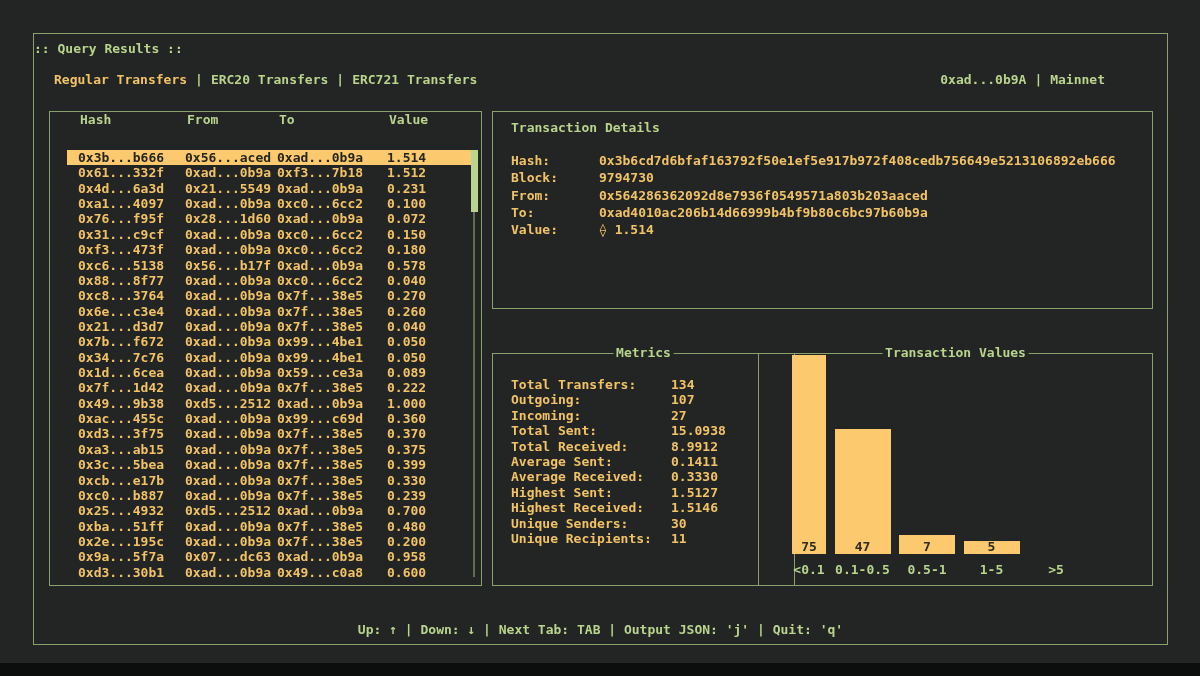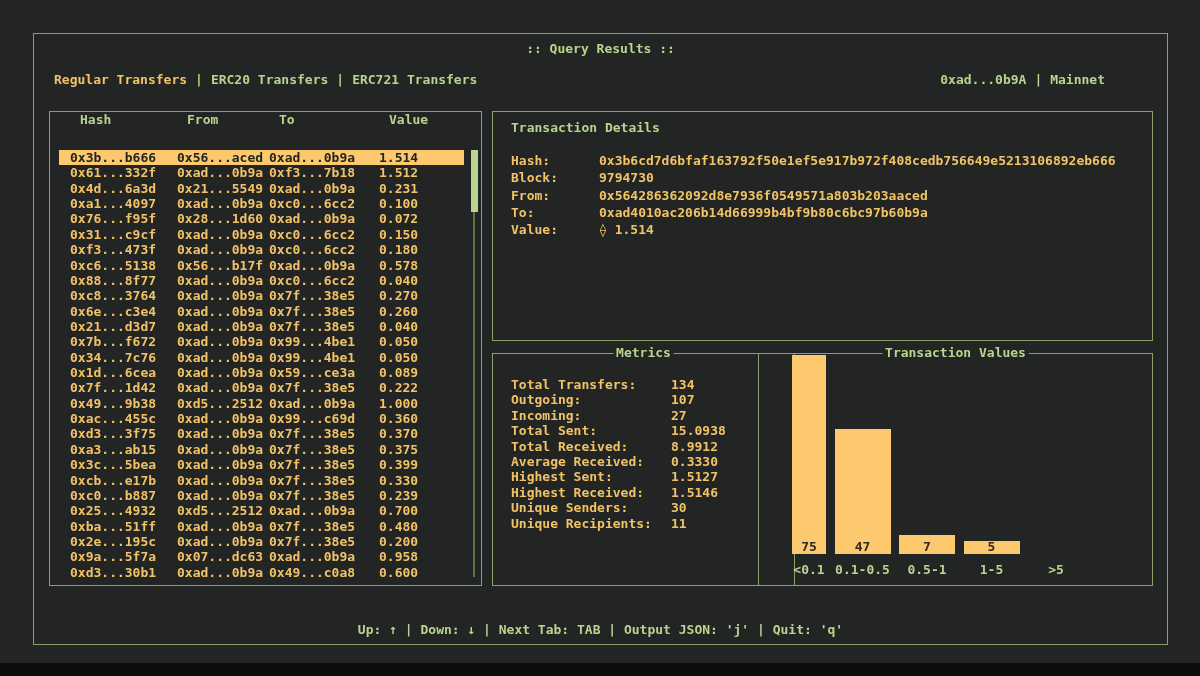--- a/index.html
+++ b/index.html
@@ -10,46 +10,46 @@
   *{box-sizing:border-box;margin:0;padding:0;}
   html,body{width:1200px;height:676px;}
   body{
     background:var(--bg);
     font-family:"DejaVu Sans Mono","Liberation Mono",monospace;
     font-size:13px;font-weight:bold;color:var(--orange);
     position:relative;overflow:hidden;
   }
   .screen-edge{position:absolute;left:0;bottom:0;width:100%;height:13px;background:var(--edge);}
   .outer-box{position:absolute;left:33px;top:33px;width:1135px;height:612px;border:1px solid var(--border);}
-  .app-title{position:absolute;top:7px;left:0;width:100%;text-align:center;color:var(--green);}
+  .app-title{position:absolute;top:7px;left:0;width:100%;color:var(--green);}
   .tabbar{position:absolute;top:38px;left:20px;height:16px;line-height:16px;white-space:pre;}
   .tab{cursor:default;}
   .tab.active{color:var(--orange);}
   .tab.inactive{color:var(--green);}
   .tab-sep{color:var(--green);padding:0 8px;}
   .wallet-line{position:absolute;top:38px;right:62px;height:16px;line-height:16px;color:var(--green);white-space:pre;}
   .wallet-sep{padding:0 8px;}
 
   .panel{position:absolute;border:1px solid var(--border);}
   .panel-embedded-title{position:absolute;top:-9px;left:50%;transform:translateX(-50%);
     background:var(--bg);padding:0 3px;color:var(--green);white-space:nowrap;}
 
   
   .table-panel{left:15px;top:77px;width:433px;height:475px;}
   .thead{margin-left:9px;padding-left:21px;display:grid;
     grid-template-columns:107px 92px 110px 1fr;color:var(--green);height:16px;line-height:16px;}
   .rows{position:absolute;top:38px;left:0;width:100%;}
-  .trow{margin-left:9px;width:405px;padding-left:11px;height:15.36px;line-height:15.36px;
+  .trow{margin-left:17px;width:405px;padding-left:11px;height:15.36px;line-height:15.36px;
     display:grid;grid-template-columns:107px 92px 110px 1fr;white-space:nowrap;cursor:default;}
   .trow.selected{background:var(--sel-bg);color:var(--sel-fg);}
   .scroll-track{position:absolute;right:6px;top:38px;bottom:8px;width:2px;background:var(--track);}
   .scroll-thumb{position:absolute;right:3px;top:38px;width:7px;height:62px;background:var(--thumb);}
 
   
-  .details-panel{left:458px;top:77px;width:661px;height:230px;}
+  .details-panel{left:458px;top:77px;width:661px;height:198px;}
   .details-title{position:absolute;top:8px;left:18px;color:var(--green);}
   .fields{position:absolute;top:40px;left:18px;right:10px;}
   .frow{display:flex;height:17.3px;line-height:17.3px;white-space:nowrap;}
   .flabel{width:88px;flex:none;}
 
   
   .metrics-panel{left:458px;top:319px;width:303px;height:233px;}
   .mitems{position:absolute;top:23px;left:18px;right:6px;}
   .mrow{display:grid;grid-template-columns:160px 1fr;height:15.4px;line-height:15.4px;white-space:nowrap;}
 
@@ -297,20 +297,24 @@
         </div>
         <div class="mrow">
           <span>Total Sent:</span>
           <span>15.0938</span>
         </div>
         <div class="mrow">
           <span>Total Received:</span>
           <span>8.9912</span>
         </div>
         <div class="mrow">
+          <span>Average Sent:</span>
+          <span>0.1411</span>
+        </div>
+        <div class="mrow">
           <span>Average Received:</span>
           <span>0.3330</span>
         </div>
         <div class="mrow">
           <span>Highest Sent:</span>
           <span>1.5127</span>
         </div>
         <div class="mrow">
           <span>Highest Received:</span>
           <span>1.5146</span>

